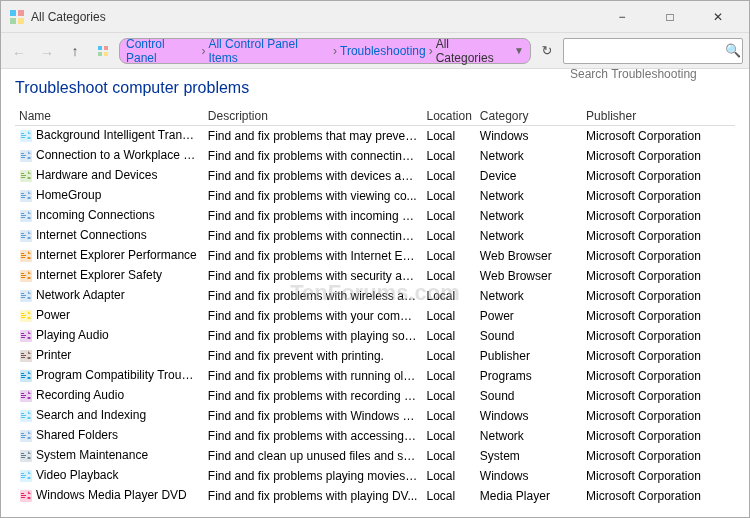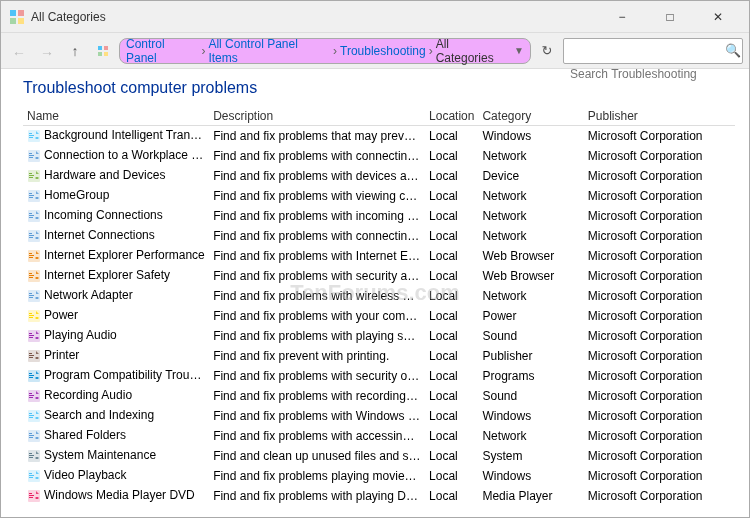--- a/index.html
+++ b/index.html
@@ -233,21 +233,20 @@
       white-space: nowrap;
       z-index: 10;
     }
 
     .content-wrapper {
       position: relative;
       flex: 1;
       display: flex;
       flex-direction: column;
       overflow: hidden;
-      padding-left: 8px;
     }
   </style>
 </head>
 <body>
 
 <div class="window">
 
   <div class="title-bar">
     <div class="title-bar-icon">
       <svg width="16" height="16" viewBox="0 0 16 16">
@@ -480,21 +479,21 @@
               </tr>
               <tr>
                 <td class="col-name"><svg width="14" height="14" viewBox="0 0 14 14" style="display:inline-block;vertical-align:middle;margin-right:3px;">
     <rect x="1" y="1" width="12" height="12" rx="1" fill="#0288d1" opacity="0.2"></rect>
     <rect x="2" y="4" width="3" height="1" fill="#0288d1"></rect>
     <rect x="2" y="6" width="5" height="1" fill="#0288d1"></rect>
     <rect x="2" y="8" width="4" height="1" fill="#0288d1"></rect>
     <path d="M9,2 L12,5 L9,5 Z" fill="#0288d1" opacity="0.8"></path>
     <path d="M8,9 Q10,7 12,9 Q10,11 8,9 Z" fill="#0288d1"></path>
   </svg>Program Compatibility Troubleshooter</td>
-                <td class="col-desc">Find and fix problems with security old...</td>
+                <td class="col-desc">Find and fix problems with running old...</td>
                 <td class="col-loc">Local</td>
                 <td class="col-cat">Programs</td>
                 <td class="col-pub">Microsoft Corporation</td>
               </tr>
               <tr>
                 <td class="col-name"><svg width="14" height="14" viewBox="0 0 14 14" style="display:inline-block;vertical-align:middle;margin-right:3px;">
     <rect x="1" y="1" width="12" height="12" rx="1" fill="#9c27b0" opacity="0.2"></rect>
     <rect x="2" y="4" width="3" height="1" fill="#9c27b0"></rect>
     <rect x="2" y="6" width="5" height="1" fill="#9c27b0"></rect>
     <rect x="2" y="8" width="4" height="1" fill="#9c27b0"></rect>

